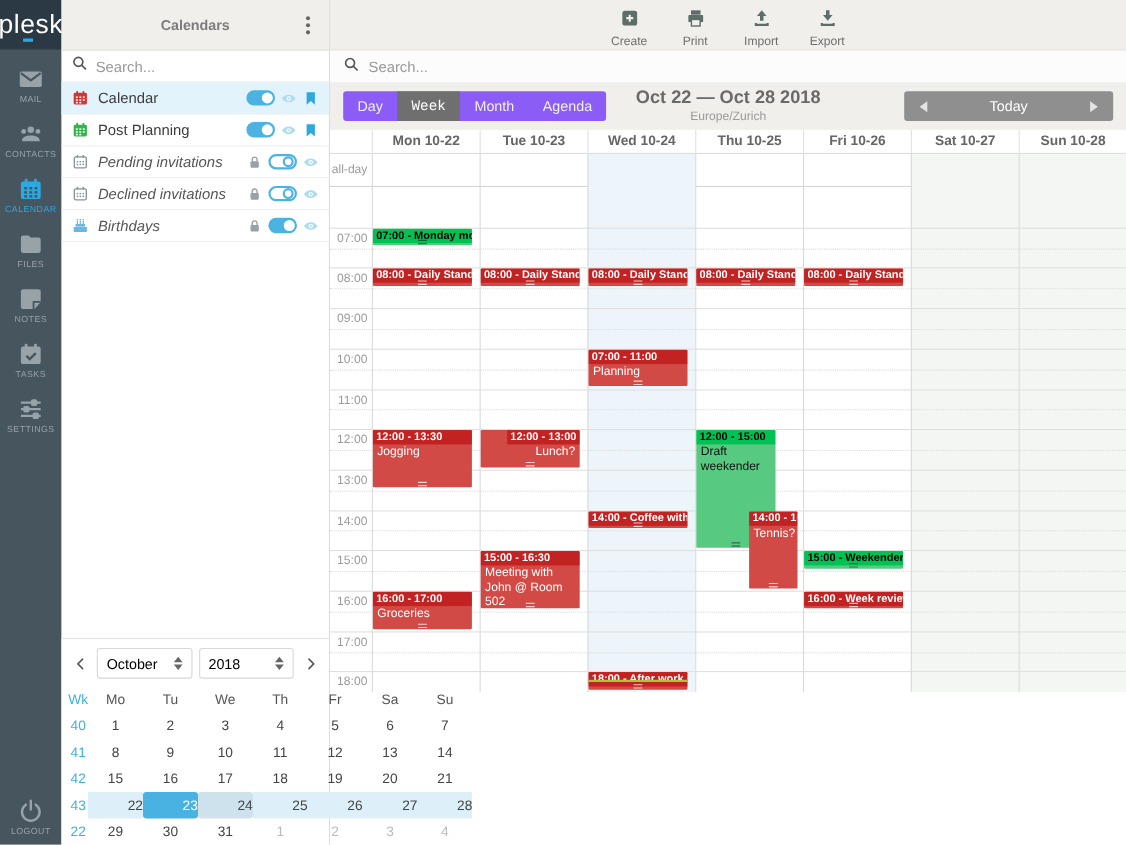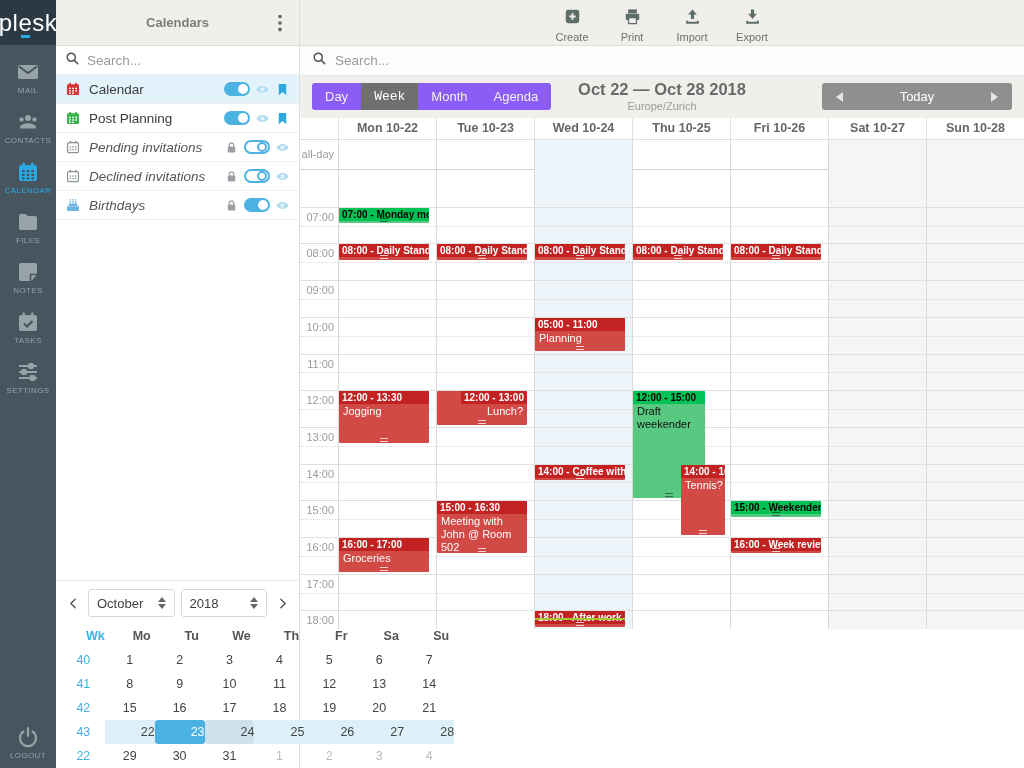--- a/index.html
+++ b/index.html
@@ -40,28 +40,28 @@
   .toggle.on i { position:absolute; right:2px; top:2px; width:10px; height:10px; background:#fff; border-radius:50%; }
   .toggle.outline { background:#fff; border:2px solid #4cb2e2; }
   .toggle.outline i { position:absolute; right:1px; top:0px; width:10px; height:10px; background:#fff; border:2px solid #4cb2e2; border-radius:50%; }
 
   
   #minical { position:absolute; left:0; bottom:0; width:243px; border-top:1px solid #e5e5e5; background:#fff; padding:8px 6px 0 6px; }
   #mc-ctl { display:flex; align-items:center; gap:6px; padding:0 2px 7px 2px; }
   .mc-chev { width:18px; height:22px; display:flex; align-items:center; justify-content:center; cursor:pointer; }
   .mc-chev svg { width:13px; height:13px; }
   .mc-sel { flex:1; height:28px; border:1px solid #d8d8d8; border-radius:3px; background:#fff; display:flex;
-            align-items:center; padding:0 8px; font-size:13px; color:#404040; cursor:pointer; justify-content:space-between; }
+            align-items:center; padding:0 8px; font-size:13px; color:#000000; cursor:pointer; justify-content:space-between; }
   .updn { display:flex; flex-direction:column; gap:2px; }
   .updn b { width:0; height:0; border-left:4px solid transparent; border-right:4px solid transparent; }
   .updn b.u { border-bottom:5px solid #666; }
   .updn b.d { border-top:5px solid #666; }
   #mc-grid { display:grid; grid-template-columns:repeat(8,1fr); }
   .mc-c { height:24px; line-height:24px; text-align:center; font-size:12.5px; }
-  .mc-h { font-weight:bold; color:#555;margin-left:24px; }
+  .mc-h { font-weight:normal; color:#555; }
   .mc-h.wk { color:#3fb0e2; }
   .mc-wkn { color:#3fb0e2; }
   .mc-d { color:#444; cursor:pointer; border-radius:3px; }
   .mc-d.band { background:#ddf0fa; border-radius:0;padding-left:36px; }
   .mc-d.sel { background:#49b2e3; color:#fff; border-radius:3px; }
   .mc-d.today { background:#cde2ec; border-radius:3px; }
   .mc-d.muted { color:#bbb; }
 
   
   #main { position:absolute; left:300px; top:0; width:724px; height:629px; background:#fff; }
@@ -655,21 +655,21 @@
             <div class="ev-body">Meeting with John @ Room 502</div>
             <span class="hndl"></span>
           </div>
         </div>
         <div class="day-col" style="left: 234px;">
           <div class="ev red compact" style="top: 74.4px; height: 15.35px;">
             <div class="ev-time">08:00 - Daily Standup</div>
             <span class="hndl"></span>
           </div>
           <div class="ev red block" style="top: 147.8px; height: 33.7px;">
-            <div class="ev-time">05:00 - 11:00</div>
+            <div class="ev-time">07:00 - 11:00</div>
             <div class="ev-body">Planning</div>
             <span class="hndl"></span>
           </div>
           <div class="ev red compact" style="top: 294.6px; height: 15.35px;">
             <div class="ev-time">14:00 - Coffee with Ann</div>
             <span class="hndl"></span>
           </div>
           <div class="ev red compact strike" style="top: 441.4px; height: 15.35px;">
             <div class="ev-time">18:00 - After work beer</div>
             <span class="hndl"></span>

